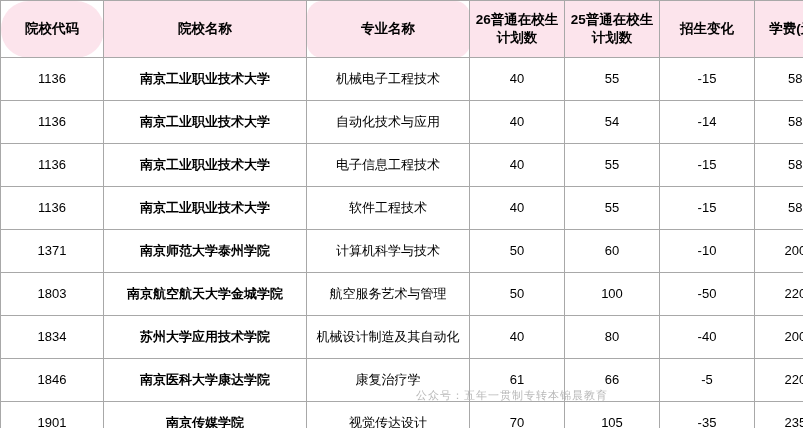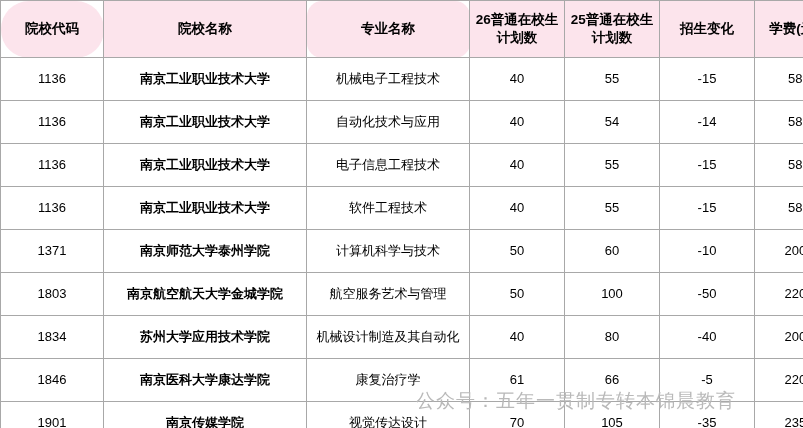--- a/index.html
+++ b/index.html
@@ -52,21 +52,21 @@
   th.col-major { width: 156px; border-radius: 15px; }
   th.col-p26 { width: 88px; }
   th.col-p25 { width: 88px; }
   th.col-change { width: 88px; }
   th.col-fee { width: 89px; }
 
   .watermark {
     position: absolute;
     left: 416px;
     top: 388px;
-    font-size: 19px;
+    font-size: 11px;
     color: #b9b9b9;
     letter-spacing: 1px;
     pointer-events: none;
     white-space: nowrap;
     font-family: "Liberation Sans", sans-serif;
   }
 </style>
 </head>
 <body>
 

